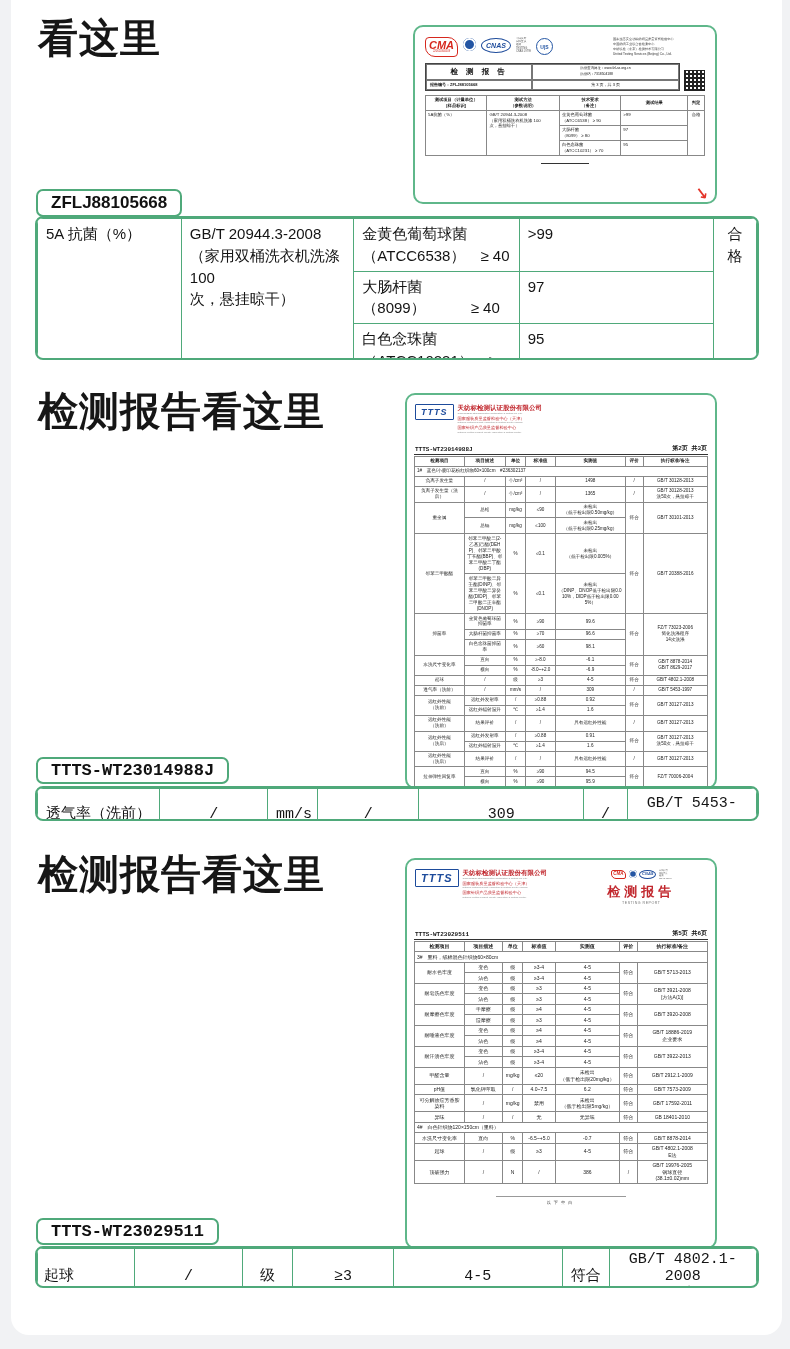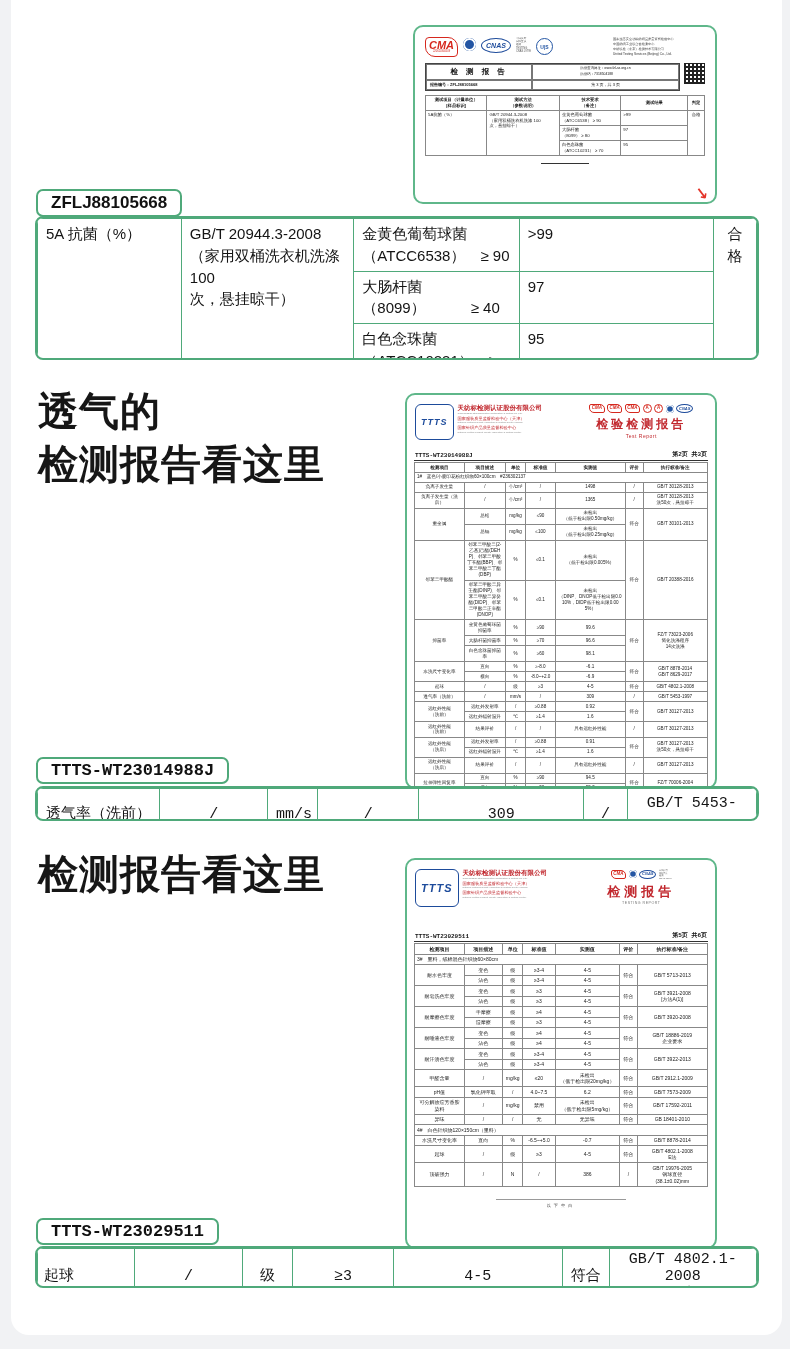--- a/index.html
+++ b/index.html
@@ -67,41 +67,41 @@
     border:1px solid #d6281e;border-radius:4px 10px 4px 10px;padding:2px 3px;text-align:center;}
   .logo-cma .serial{display:block;font-style:normal;font-weight:400;font-size:2.6px;letter-spacing:0;}
   .dot-blue{width:13px;height:13px;border-radius:50%;background:#2456a4;
     box-shadow:inset 0 0 0 2px #fff,inset 0 0 0 3.5px #2456a4;flex:none;margin-top:1px;}
   .logo-cnas{color:#1d4b9b;font-weight:900;font-style:italic;font-size:7px;line-height:1;
     border:1.2px solid #1d4b9b;border-radius:50%;padding:3px 4px;margin-top:1px;}
   .ilac-cap{font-size:2.6px;line-height:1.25;color:#555;white-space:pre-line;}
   .logo-uts{width:15px;height:15px;border-radius:50%;border:1.2px solid #2456a4;color:#2456a4;
     font-size:5px;font-weight:700;display:flex;align-items:center;justify-content:center;flex:none;margin-top:1px;}
   .r1-org{margin-left:auto;font-size:3.2px;line-height:1.6;color:#333;white-space:pre-line;text-align:left;width:92px;}
-  .r1-headrow{display:flex;align-items:flex-start;margin:3px 10px 0;}
+  .r1-headrow{display:flex;align-items:flex-end;margin:3px 10px 0;}
   .r1-headtable{flex:1;display:grid;grid-template-columns:42% 58%;border:1px solid #444;}
   .r1-headtable>div{border:0.6px solid #777;display:flex;align-items:center;justify-content:center;}
   .rpt-title{font-size:7.5px;font-weight:700;letter-spacing:3px;padding:2px 0;}
   .antifake{font-size:3.4px;line-height:1.5;white-space:pre-line;text-align:left;padding:1px 3px;}
   .repno{font-size:4px;font-weight:700;justify-content:flex-start !important;padding:1.5px 3px;}
   .pageno{font-size:4px;padding:1.5px 0;}
   .qr{width:21px;height:21px;margin-left:4px;flex:none;
     background-image:
       repeating-linear-gradient(0deg,#222 0 2px,transparent 2px 4px),
       repeating-linear-gradient(90deg,#222 0 2px,#fff 2px 4px);}
   .r1-results{margin:4px 10px 0;}
   .sign-line{width:48px;border-top:1px solid #333;margin:7px auto 0;}
   .red-mark{position:absolute;right:7px;bottom:0;color:#e4352a;font-size:16px;font-weight:700;
     transform:rotate(8deg);line-height:1;}
   
   .tt-head{display:flex;padding:9px 8px 2px;}
   .tt-left{display:flex;gap:4px;width:55%;}
-  .logo-ttts{border:1.4px solid #1d4b9b;border-radius:6px;color:#1d4b9b;
+  .logo-ttts{border:1.4px solid #1d4b9b;border-radius:1px;color:#1d4b9b;
     font-weight:900;font-style:italic;letter-spacing:1px;
-    align-self:flex-start;padding:12px 5px;}
+    align-self:flex-start;padding:2px 5px;}
   .r2 .logo-ttts{font-size:9px;}
   .r3 .logo-ttts{font-size:11px;}
   .tt-company{text-align:left;}
   .tt-cn{color:#c1272d;font-weight:700;font-size:6.5px;line-height:1.2;}
   .tt-en{color:#888;font-size:2.4px;line-height:1.3;}
   .tt-c1{color:#c1272d;font-size:4.2px;line-height:1.25;margin-top:1px;}
   .tt-right{flex:1;text-align:center;}
   .chiprow{display:flex;justify-content:center;align-items:center;gap:2.5px;margin-bottom:3px;}
   .chip-cma{color:#d6281e;border:0.8px solid #d6281e;border-radius:2px 5px 2px 5px;
     font-size:4.5px;font-weight:900;font-style:italic;padding:1px 1.5px;line-height:1;}
@@ -126,20 +126,21 @@
   .r3-blankline{width:130px;border-top:0.6px solid #999;margin:12px auto 3px;}
   .r3-blank{font-size:4.2px;letter-spacing:3px;color:#444;text-align:center;}
 </style>
 </head>
 <body>
 
 <div class="page">
   <div class="card">
 
     <div class="sec-title" style="top:12px;">
+      <div>看这里</div>
     </div>
 
     <div class="report r1" style="left:402px;top:25px;width:300px;height:175px;">
       <div class="r1-logos">
         <span class="logo-cma">
           <span>CMA</span>
           <span class="serial">220620340509</span>
         </span>
         <span class="dot-blue"></span>
         <span class="logo-cnas">CNAS</span>
@@ -222,68 +223,54 @@
             <col style="width:27%">
             <col style="width:6%">
           </colgroup>
         <tbody>
             <tr>
               <td rowspan="3" class="l t">5A 抗菌（%）</td>
               <td rowspan="3" class="l t">GB/T 20944.3-2008
 （家用双桶洗衣机洗涤 100
 次，悬挂晾干）</td>
               <td class="l">金黄色葡萄球菌
-（ATCC6538）　≥ 90</td>
+（ATCC6538）　≥ 40</td>
               <td class="l t">&gt;99</td>
               <td rowspan="3" class="t">合格</td>
             </tr>
             <tr>
               <td class="l">大肠杆菌
 （8099）　　　≥ 40</td>
               <td class="l t">97</td>
             </tr>
             <tr>
               <td class="l">白色念珠菌
 （ATCC10231）　≥ 70</td>
               <td class="l t">95</td>
             </tr>
           </tbody>
       </table>
     </div>
 
     <div class="sec-title" style="top:385px;">
-      <div>透气的</div>
       <div>检测报告看这里</div>
     </div>
 
     <div class="report r2" style="left:394px;top:393px;width:308px;height:392px;">
       <div class="tt-head">
         <div class="tt-left">
           <span class="logo-ttts">TTTS</span>
           <span class="tt-company">
             <div class="tt-cn">天纺标检测认证股份有限公司</div>
             <div class="tt-en">TianFangBiao Standardization Certification &amp; Testing Co.,Ltd.</div>
             <div class="tt-c1">国家服装质量监督检验中心（天津）</div>
             <div class="tt-en">National Clothing Quality Inspection &amp; Testing Center (Tianjin)</div>
             <div class="tt-c1">国家针织产品质量监督检验中心</div>
             <div class="tt-en">National Knitted Product Quality Inspection &amp; Testing Center</div>
           </span>
-        </div>
-        <div class="tt-right">
-          <div class="chiprow">
-            <span class="chip-cma">CMA</span>
-            <span class="chip-cma">CMA</span>
-            <span class="chip-cma">CMA</span>
-            <span class="chip-a">A</span>
-            <span class="chip-a">A</span>
-            <span class="chip-dot"></span>
-            <span class="chip-cnas">CNAS</span>
-          </div>
-          <div class="tt-title">检验检测报告</div>
-          <div class="tt-title-en">Test Report</div>
         </div>
       </div>
       <div class="tt-ref">
         <span>TTTS-WT23014988J</span>
         <span>第2页 共3页</span>
       </div>
       <div class="tt-table">
         <table class="mini m2">
           <colgroup>
               <col style="width:17%">

